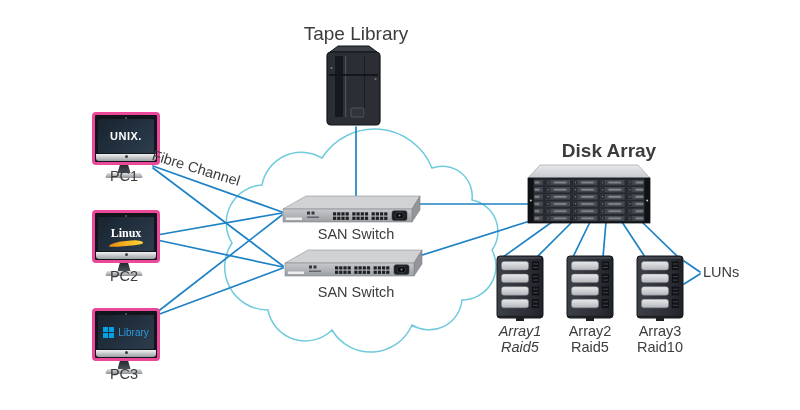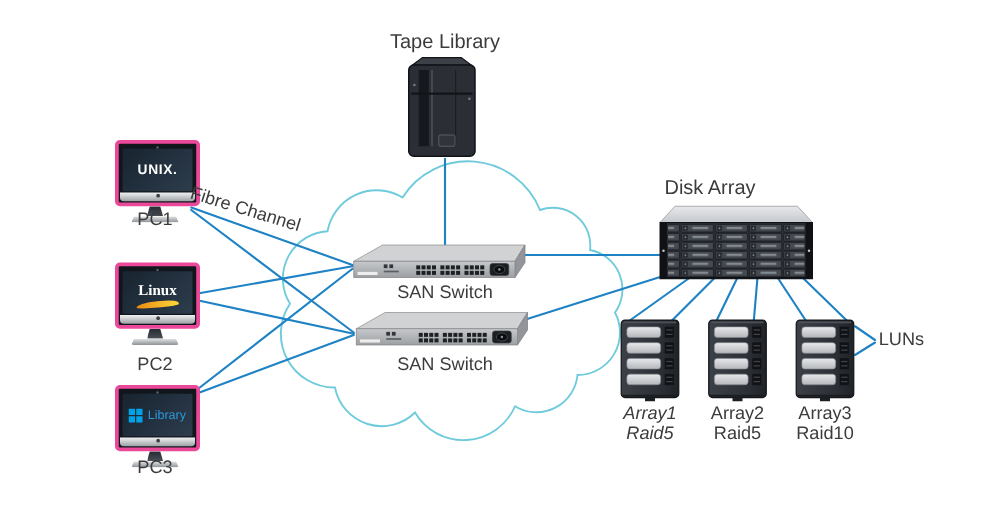--- a/index.html
+++ b/index.html
@@ -1,21 +1,21 @@
 <!DOCTYPE html>
 <html><head>
 <meta charset="utf-8">
 <style>
   html,body{margin:0;padding:0;background:#fff;}
   #stage{position:relative;width:800px;height:410px;overflow:hidden;background:#fff;
          font-family:"Liberation Sans",sans-serif;}
   #net-svg{position:absolute;left:0;top:0;z-index:1;}
   .lbl{position:absolute;z-index:3;color:#3c3c3c;font-size:14.5px;text-align:center;
        white-space:nowrap;line-height:16px;}
-  .lbl.big{font-size:16px;}
+  .lbl.big{font-size:19px;}
   .lbl.rot{transform-origin:0 0;transform:rotate(17deg);}
   .two-line{width:80px;}
   
   .pc{position:absolute;width:64px;z-index:2;}
   .mon{position:relative;width:62px;height:47px;background:#11161c;border:3px solid #ec4899;
        border-radius:4px;}
   .cam{position:absolute;top:1.5px;left:50%;width:2px;height:2px;margin-left:-1px;
        border-radius:50%;background:#5a6067;}
   .screen{position:absolute;left:3px;right:3px;top:4px;bottom:9px;border-radius:1px;
           background:linear-gradient(135deg,#18242f 0%,#233140 55%,#2e3d4c 100%);
@@ -262,23 +262,23 @@
       </div>
     </div>
     <div class="neck"></div>
     <div class="base"></div>
   </div>
 
   <div class="lbl big" style="left:296px;top:26px;width:120px;">Tape Library</div>
   <div class="lbl rot" style="left:155px;top:147px;">Fibre Channel</div>
   <div class="lbl" style="left:296px;top:226px;width:120px;">SAN Switch</div>
   <div class="lbl" style="left:296px;top:284px;width:120px;">SAN Switch</div>
-  <div class="lbl big" style="left:508px;top:143px;width:120px;">Disk Array</div>
+  <div class="lbl big" style="left:549px;top:143px;width:120px;font-weight:bold;">Disk Array</div>
   <div class="lbl" style="left:93px;top:168px;width:62px;">PC1</div>
-  <div class="lbl" style="left:93px;top:284px;width:62px;">PC2</div>
+  <div class="lbl" style="left:93px;top:268px;width:62px;">PC2</div>
   <div class="lbl" style="left:93px;top:366px;width:62px;">PC3</div>
 
   <div class="lbl two-line" style="left:480px;top:323px;font-style:italic;">
     <div>Array1</div>
     <div>Raid5</div>
   </div>
   <div class="lbl two-line" style="left:550px;top:323px;">
     <div>Array2</div>
     <div>Raid5</div>
   </div>

